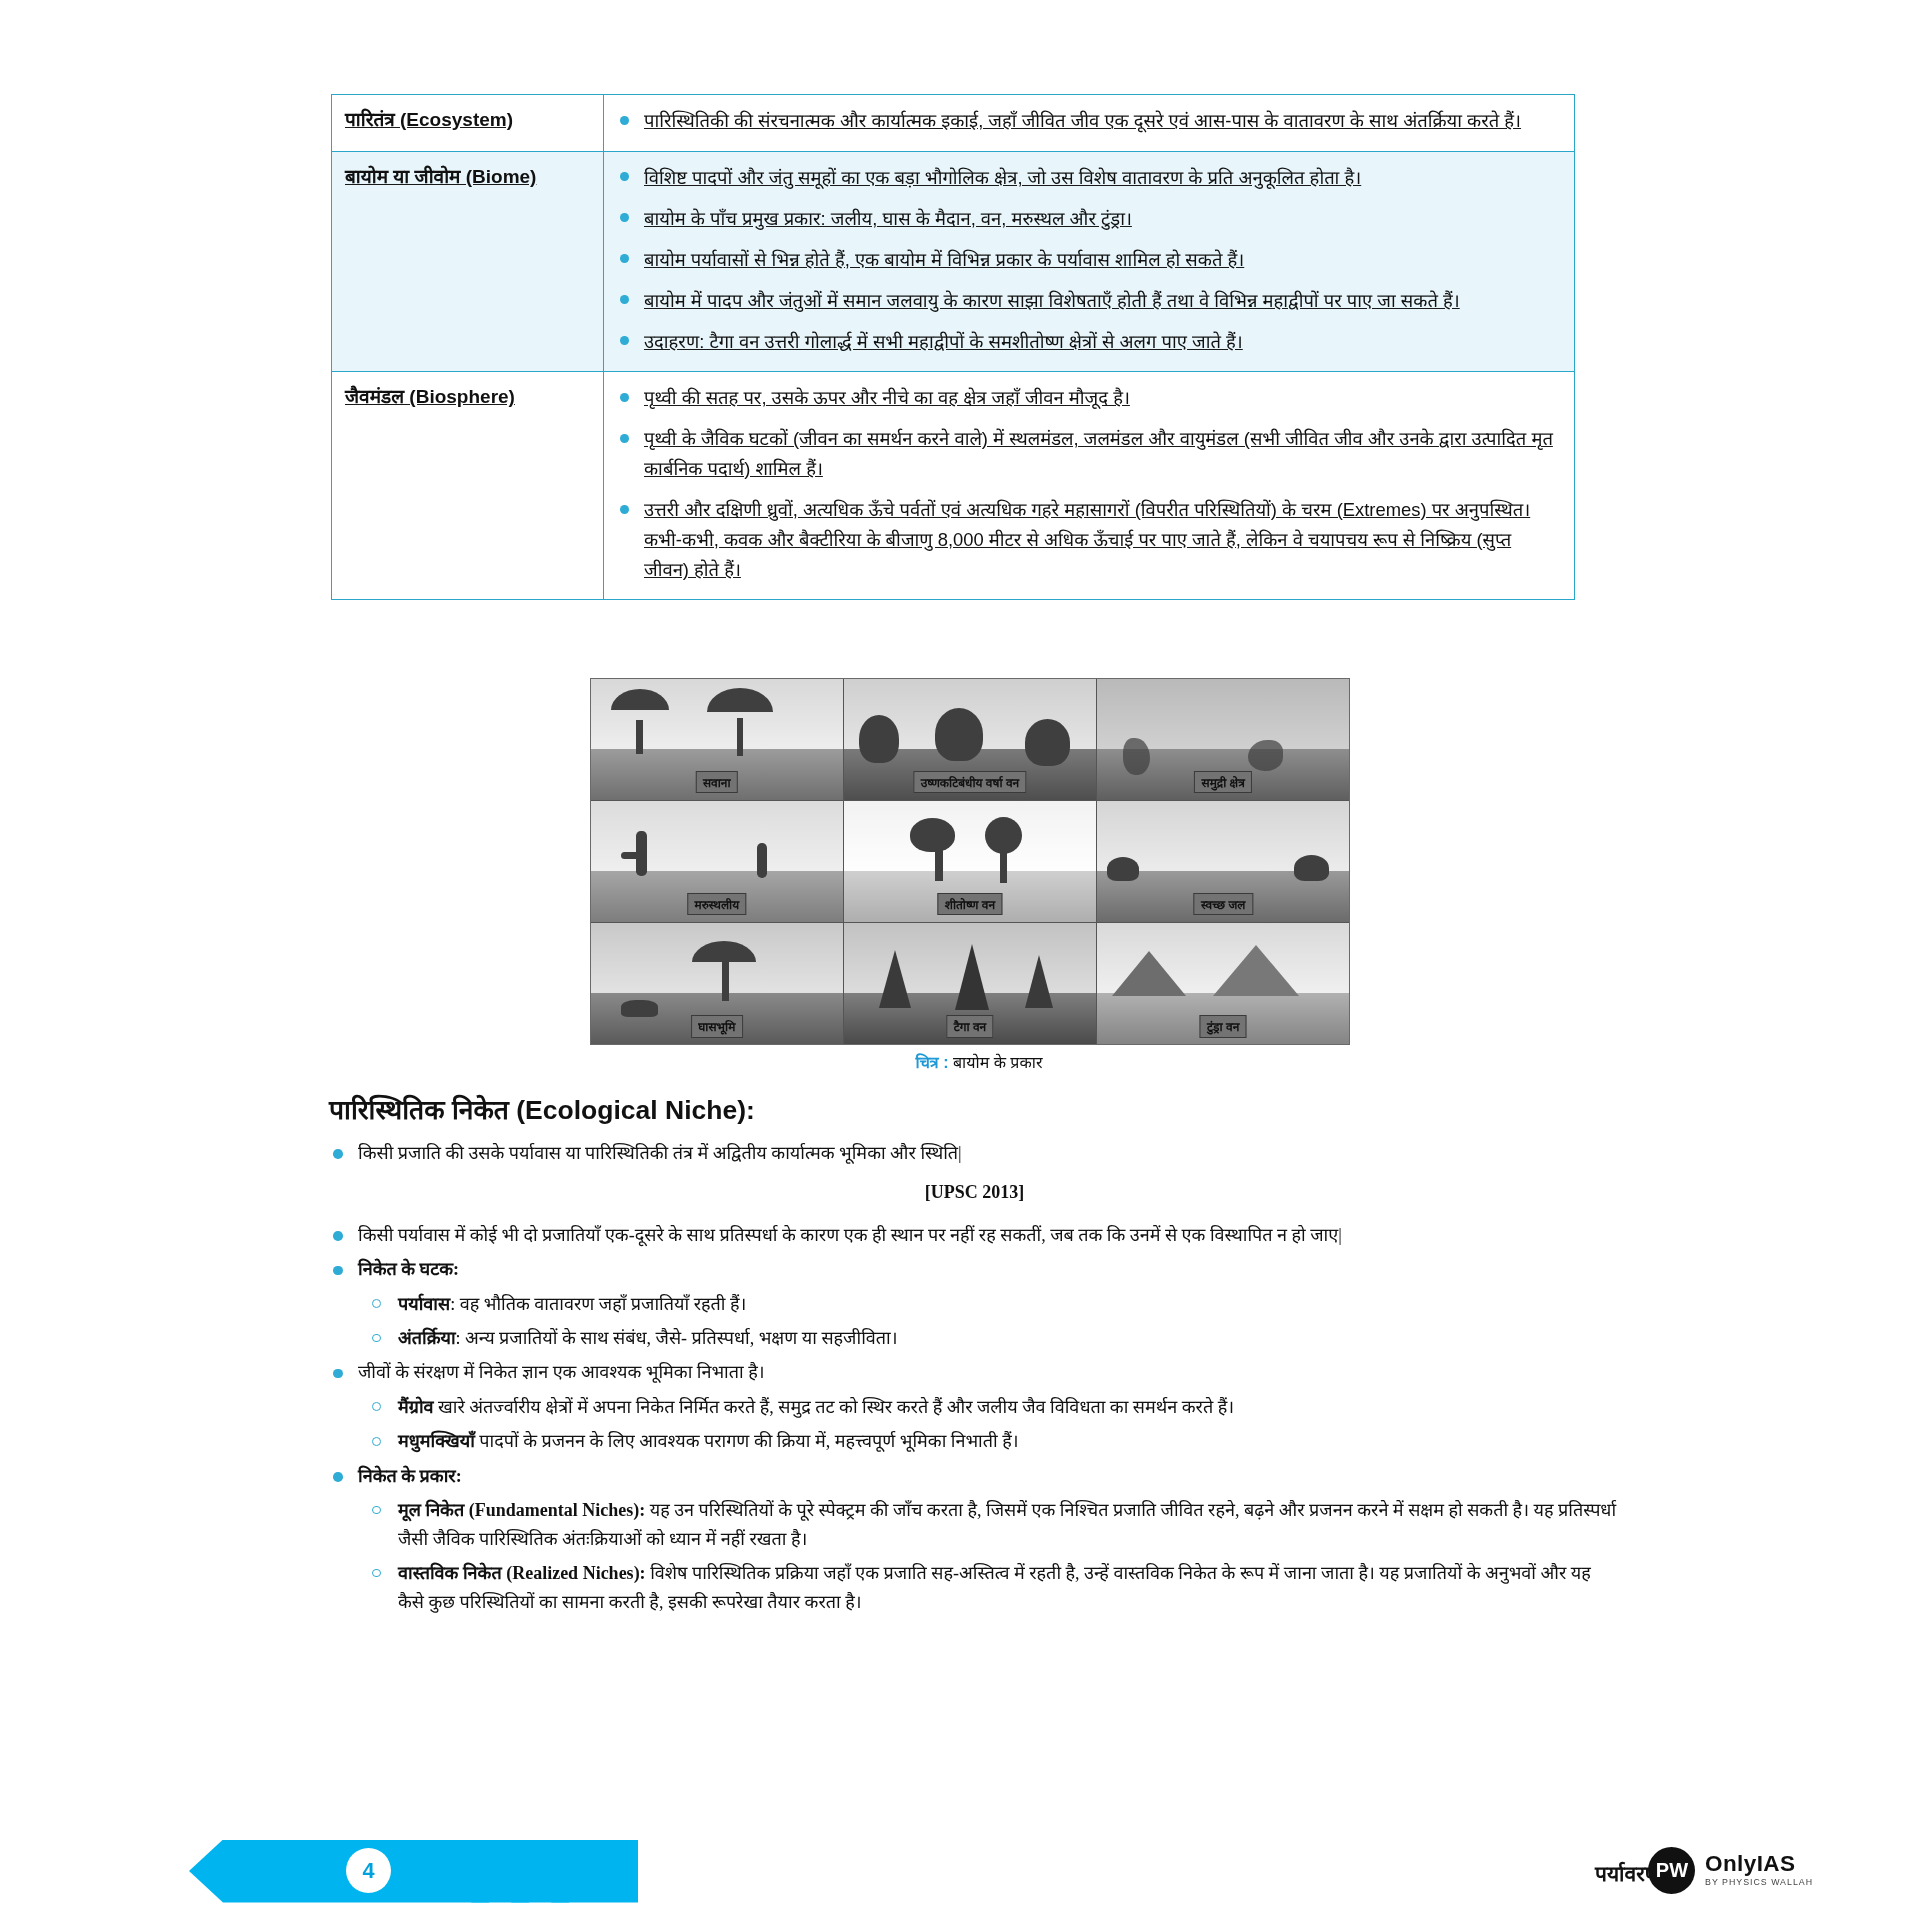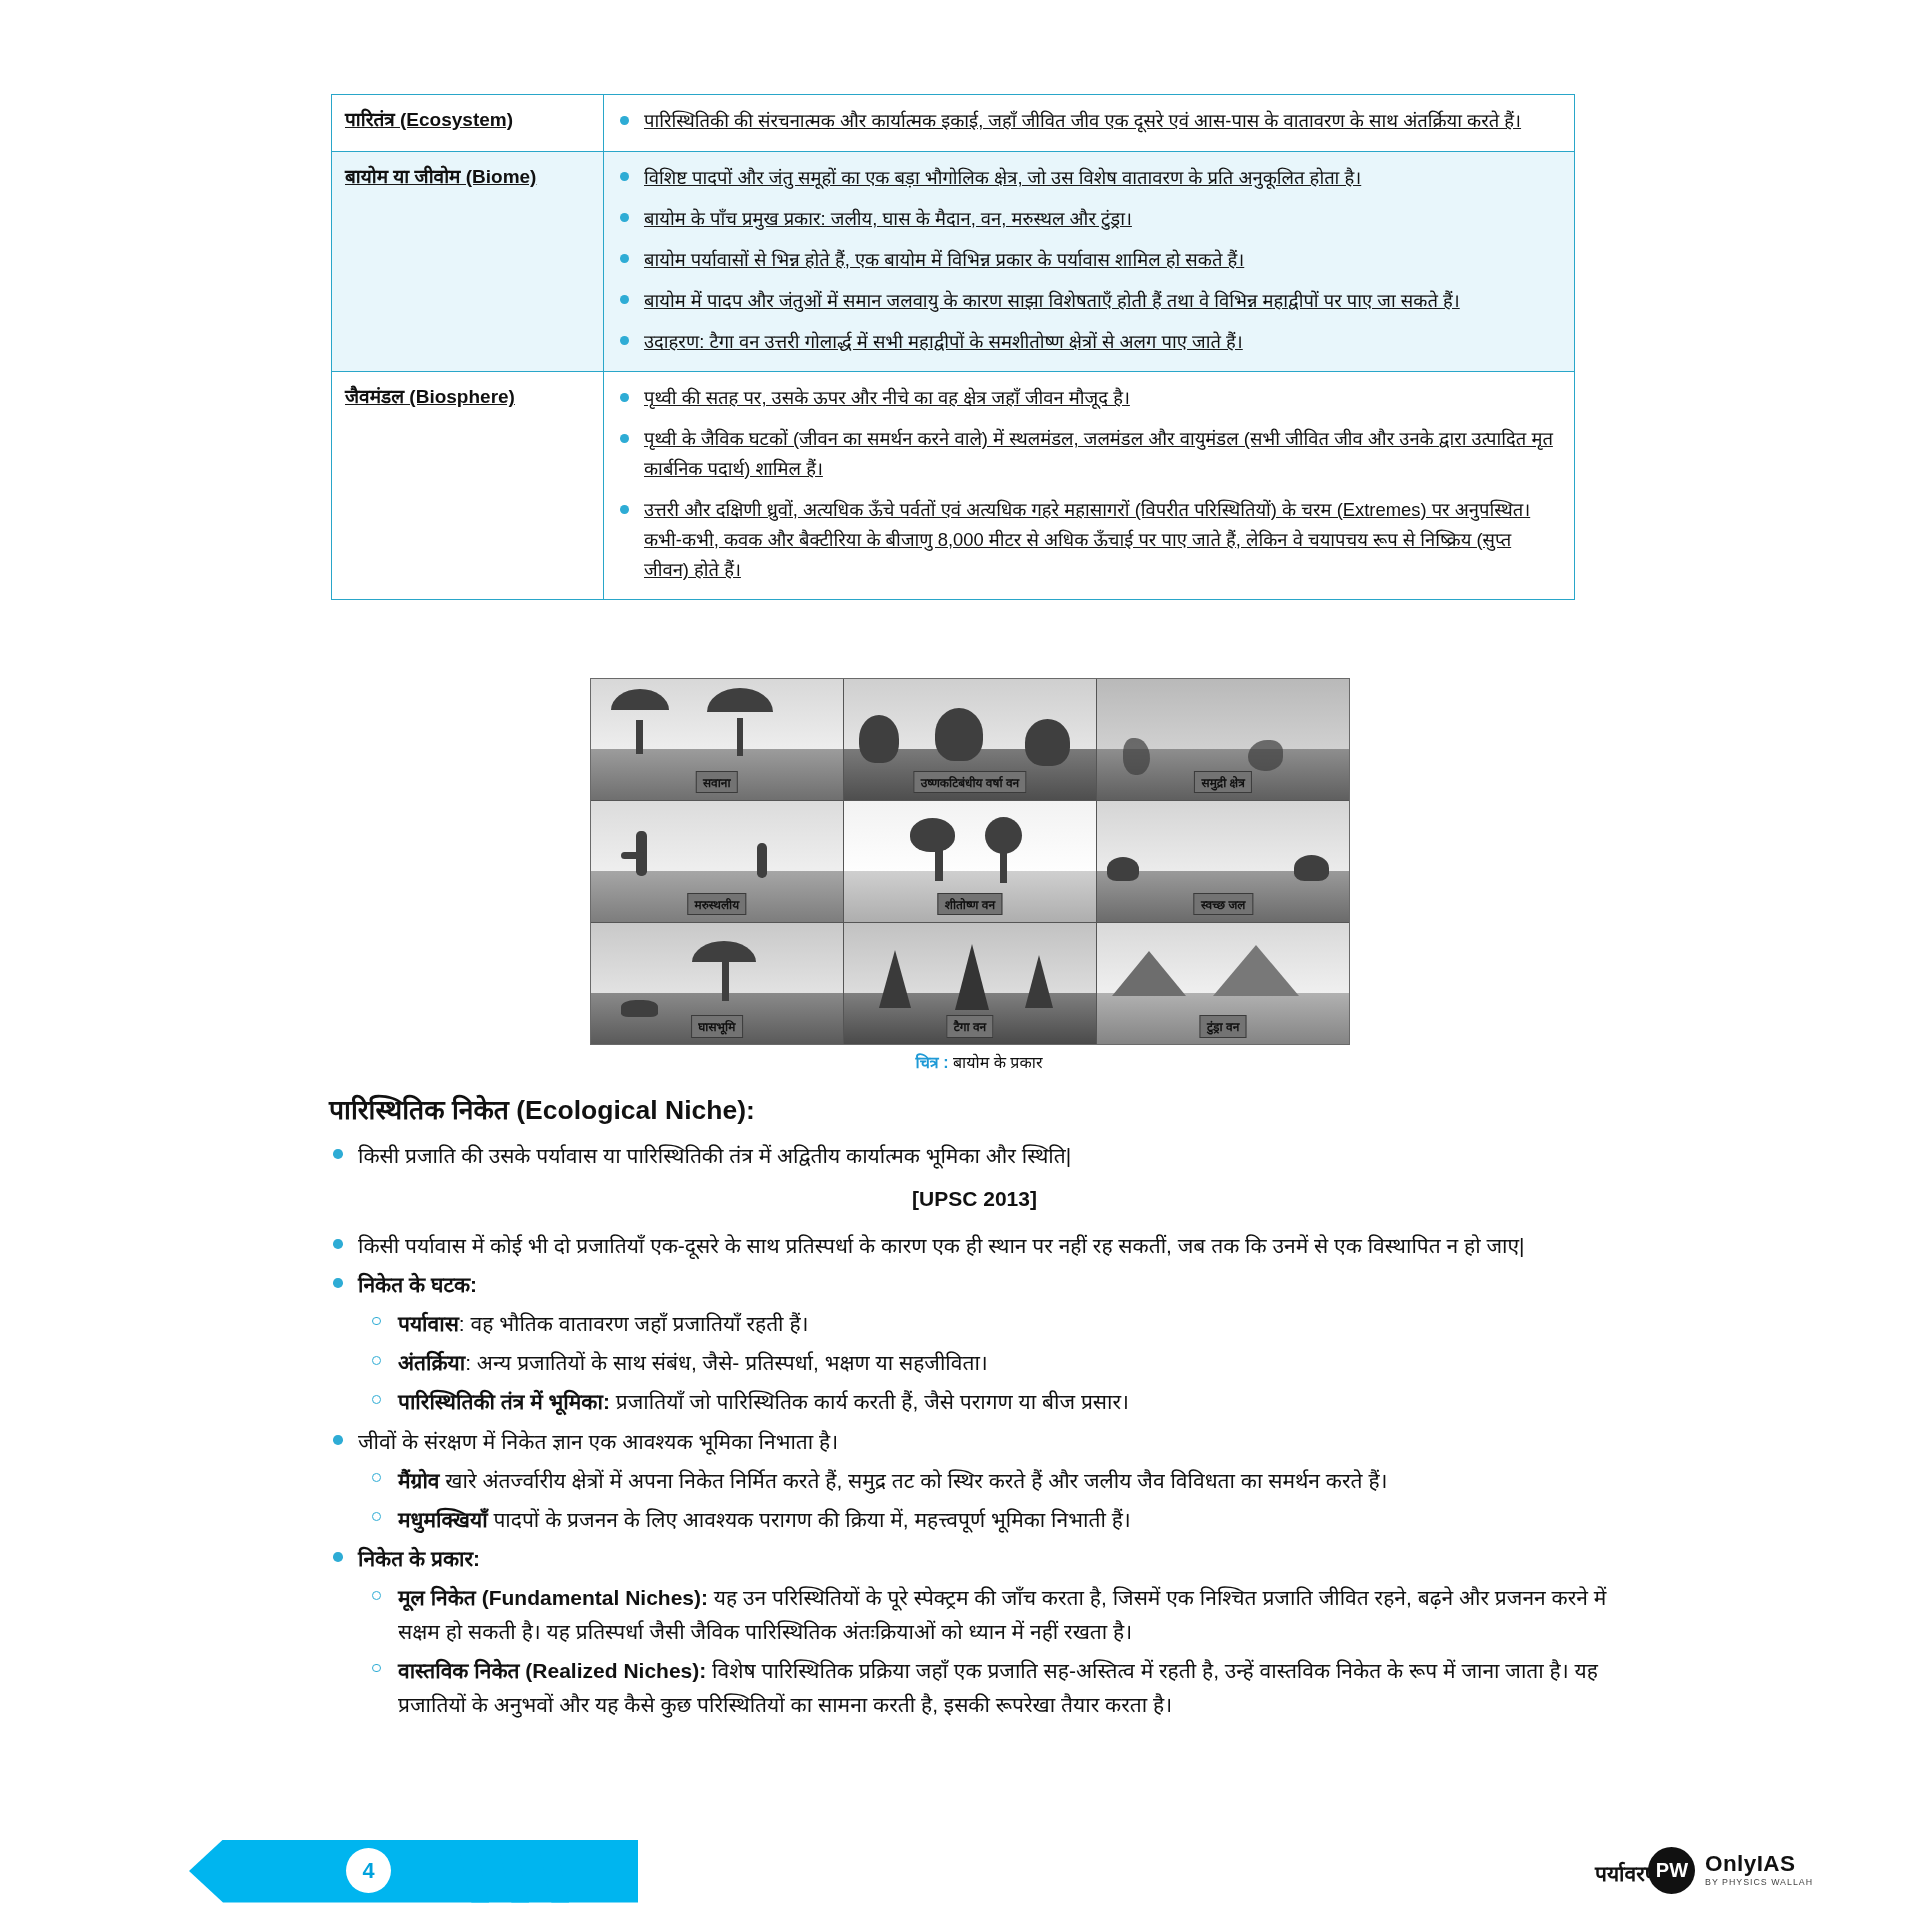--- a/index.html
+++ b/index.html
@@ -109,21 +109,21 @@
   .figcap .k{color:#1f9ad6;font-weight:bold;padding-left:20px;}
   .figcap .v{color:#111;}
   
   h2.sec{
     position:absolute;left:329px;top:1091px;margin:0;
     font-size:26.5px;font-weight:bold;color:#111;
   }
   
   .content{
     position:absolute;left:329px;top:1139px;width:1291px;
-    font-size:21px;color:#111;
+    font-size:18px;color:#111;font-family:Liberation Serif, serif;
   }
   .lvl1{
     position:relative;padding-left:29px;margin:0 0 5.6px 0;line-height:1.6;
   }
   .lvl1:before{
     content:"";position:absolute;left:4px;top:10.4px;
     width:9.6px;height:9.6px;border-radius:50%;background:#2eacd5;
   }
   .lvl2{
     position:relative;padding-left:32px;margin:0 0 5.6px 37px;line-height:1.6;
@@ -290,23 +290,20 @@
 
     <div class="lvl1">किसी पर्यावास में कोई भी दो प्रजातियाँ एक-दूसरे के साथ प्रतिस्पर्धा के कारण एक ही स्थान पर नहीं रह सकतीं, जब तक कि उनमें से एक विस्थापित न हो जाए|</div>
 
     <div class="lvl1 bold">निकेत के घटक:</div>
     <div class="lvl2">
       <span class="bold">पर्यावास</span><span>: वह भौतिक वातावरण जहाँ प्रजातियाँ रहती हैं।</span>
     </div>
     <div class="lvl2">
       <span class="bold">अंतर्क्रिया</span><span>: अन्य प्रजातियों के साथ संबंध, जैसे- प्रतिस्पर्धा, भक्षण या सहजीविता।</span>
     </div>
-    <div class="lvl2">
-      <span class="bold">पारिस्थितिकी तंत्र में भूमिका:</span><span> प्रजातियाँ जो पारिस्थितिक कार्य करती हैं, जैसे परागण या बीज प्रसार।</span>
-    </div>
 
     <div class="lvl1">जीवों के संरक्षण में निकेत ज्ञान एक आवश्यक भूमिका निभाता है।</div>
     <div class="lvl2">
       <span class="bold">मैंग्रोव</span><span> खारे अंतर्ज्वारीय क्षेत्रों में अपना निकेत निर्मित करते हैं, समुद्र तट को स्थिर करते हैं और जलीय जैव विविधता का समर्थन करते हैं।</span>
     </div>
     <div class="lvl2">
       <span class="bold">मधुमक्खियाँ</span><span> पादपों के प्रजनन के लिए आवश्यक परागण की क्रिया में, महत्त्वपूर्ण भूमिका निभाती हैं।</span>
     </div>
 
     <div class="lvl1 bold">निकेत के प्रकार:</div>

